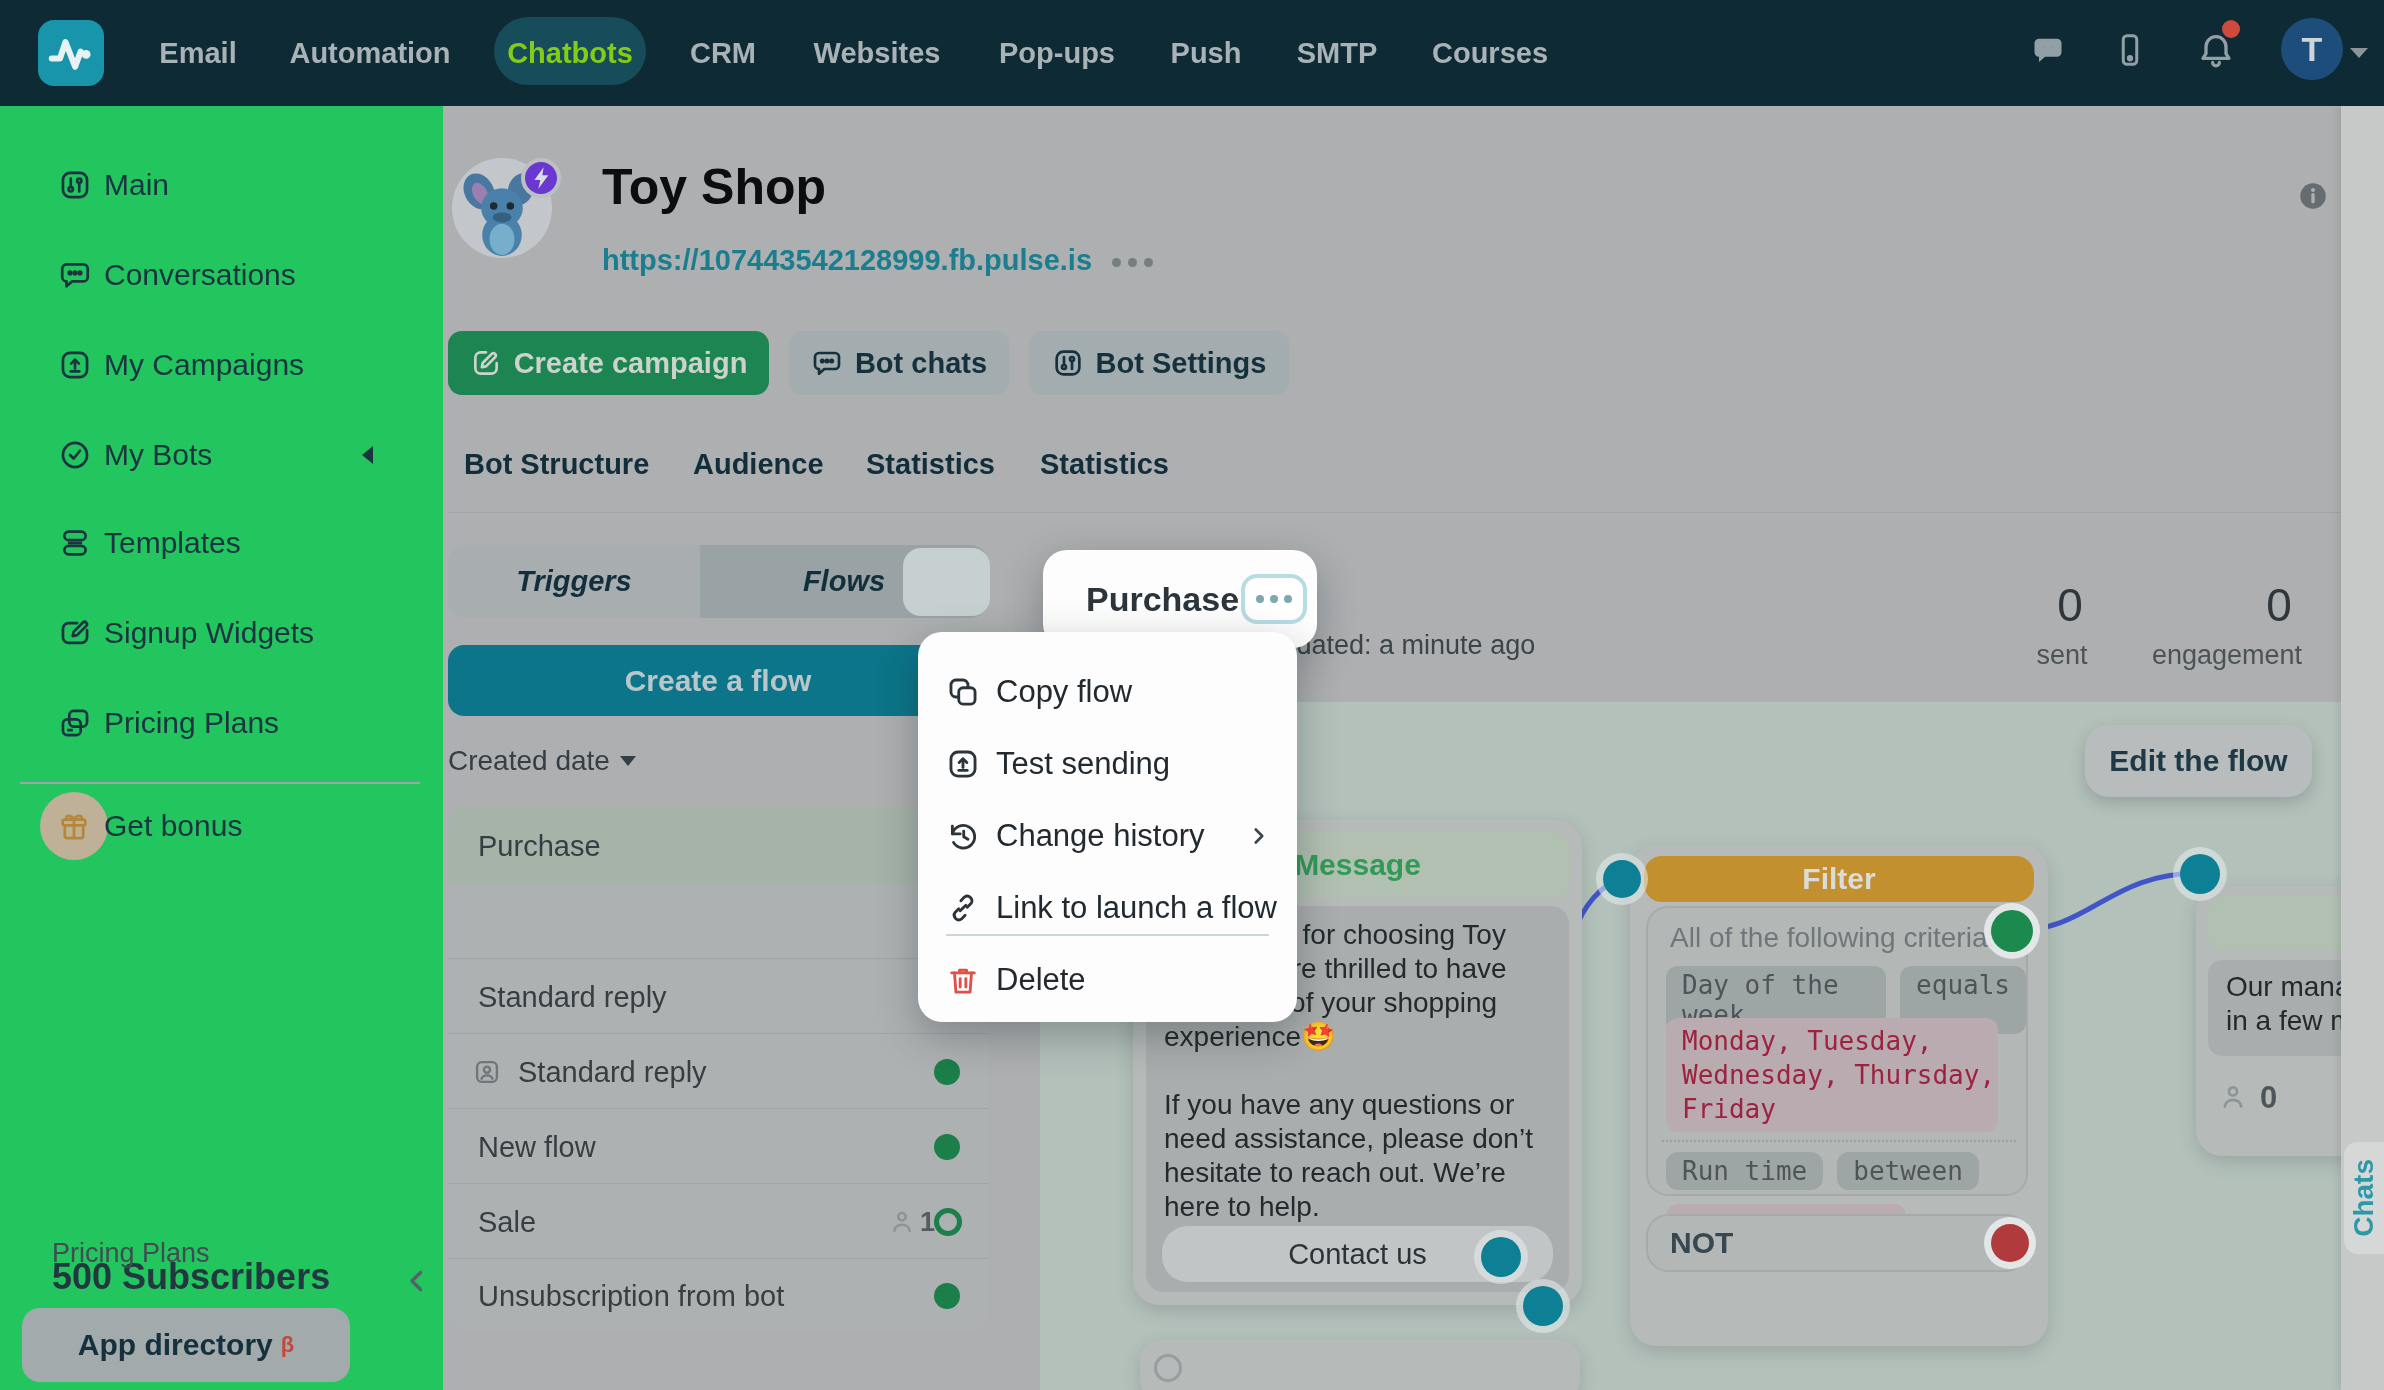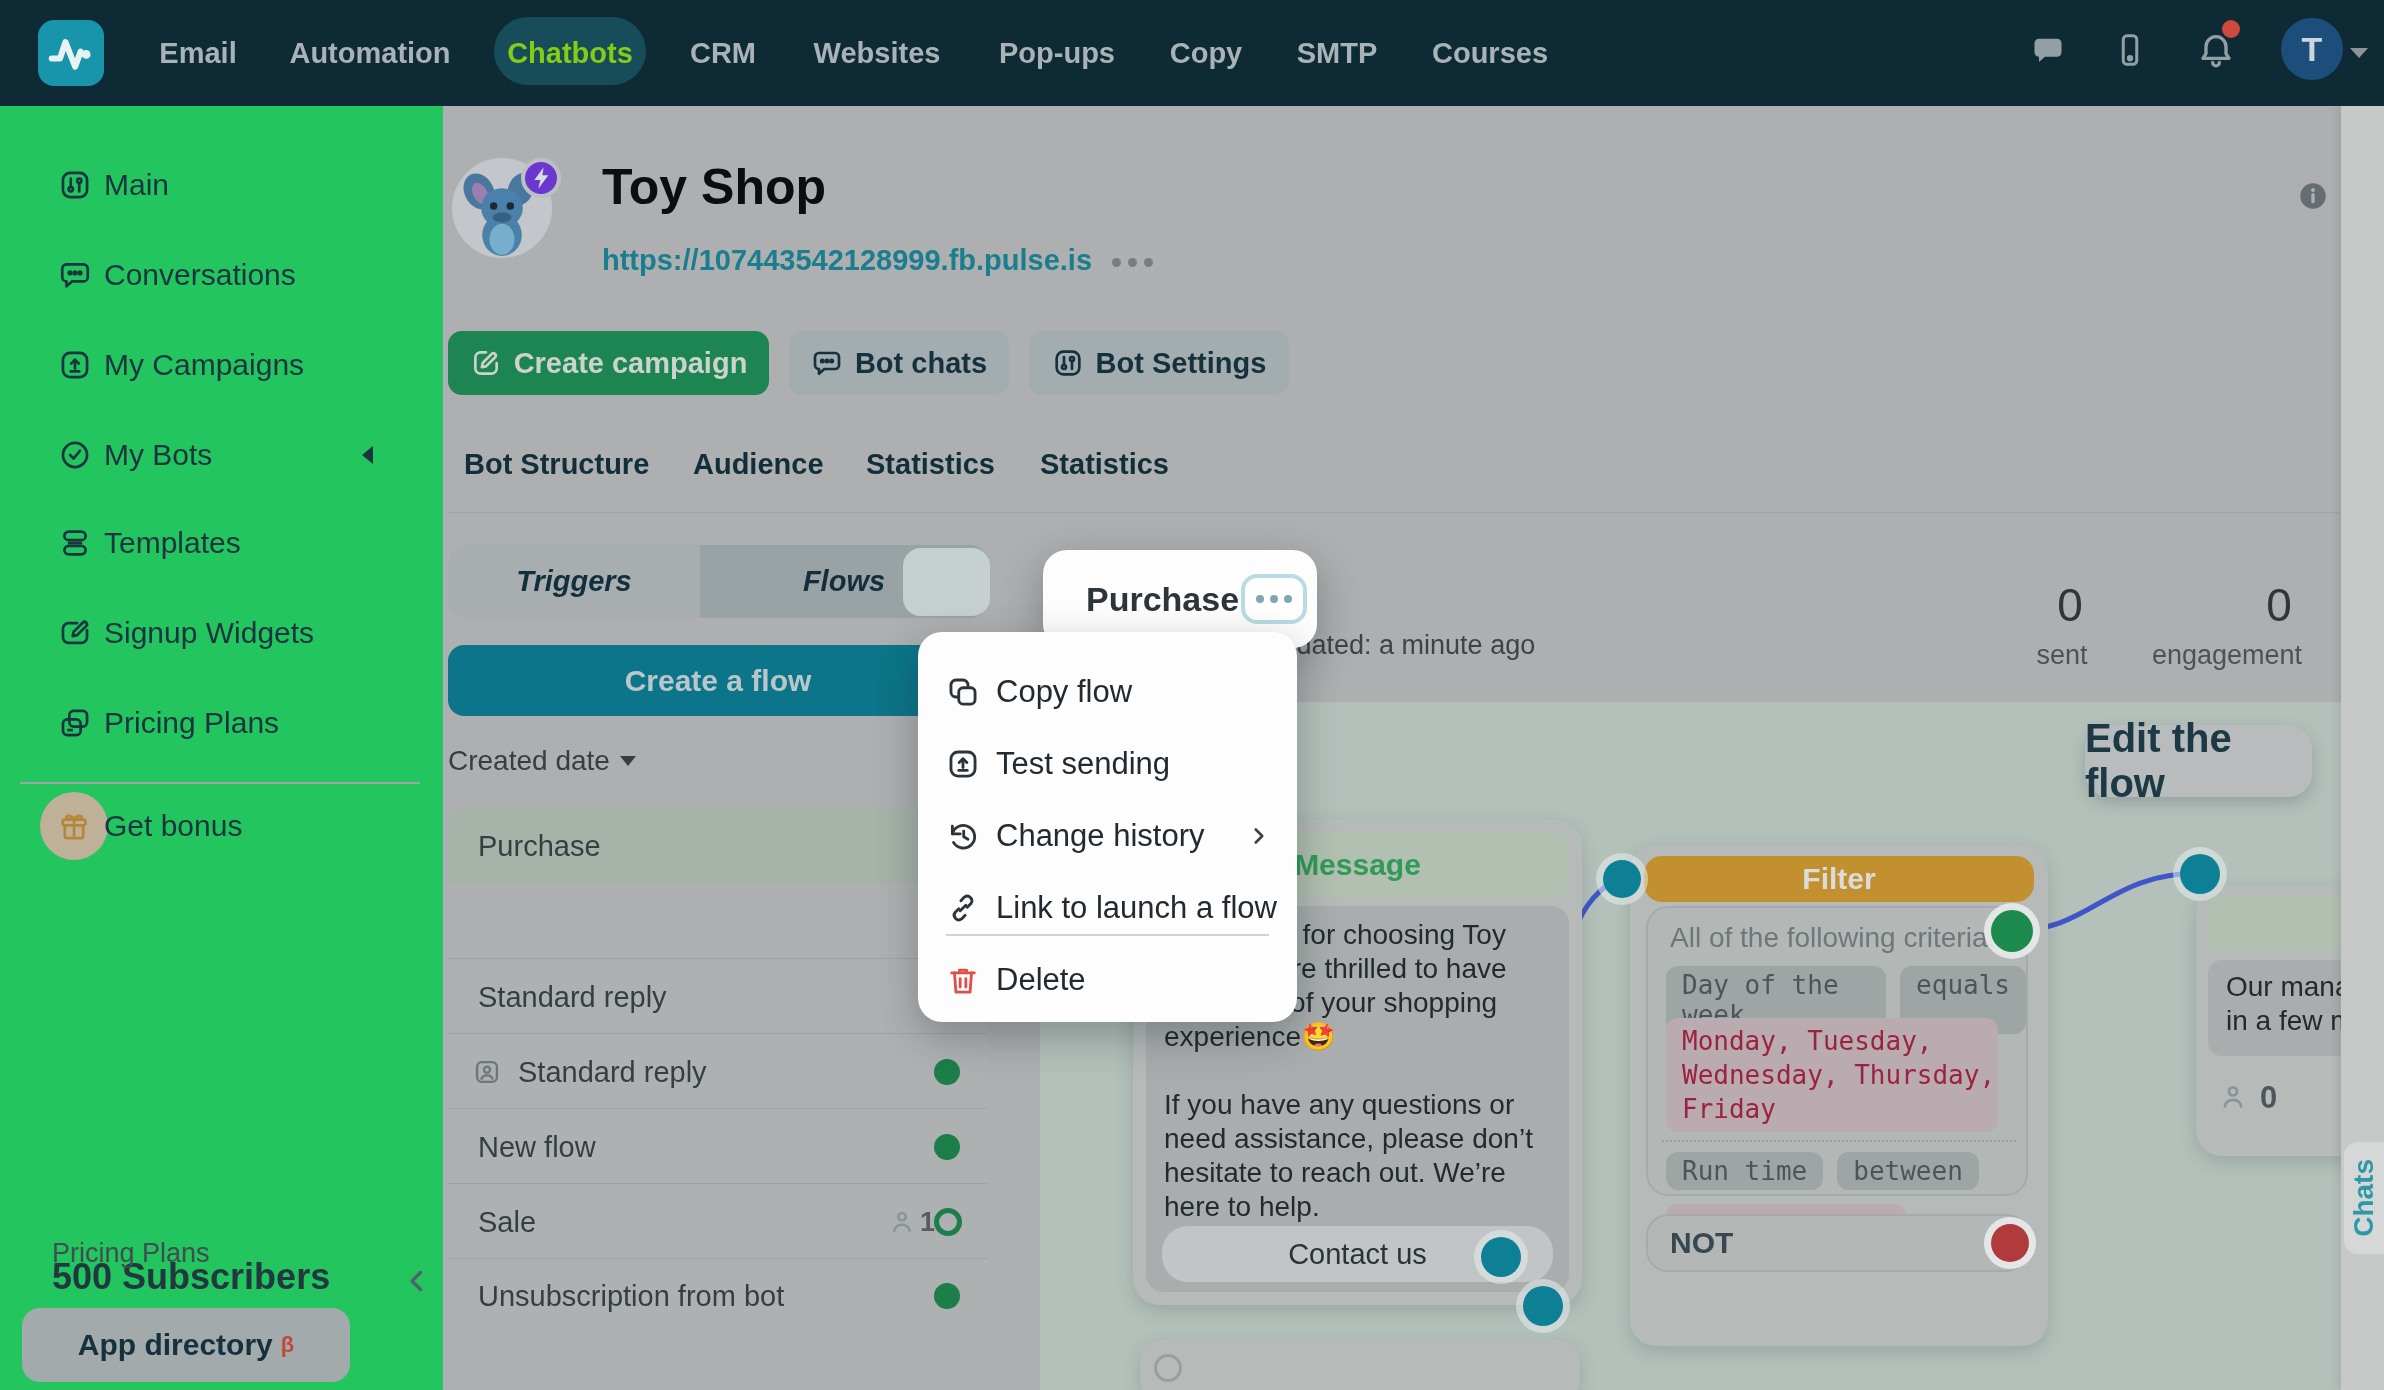--- a/index.html
+++ b/index.html
@@ -61,21 +61,21 @@
       </svg>
     </span>
   </div>
   <div class="abs nav-pill"></div>
   <div class="abs nav-item" style="left:198px;">Email</div>
   <div class="abs nav-item" style="left:370px;">Automation</div>
   <div class="abs nav-item active" style="left:570px;">Chatbots</div>
   <div class="abs nav-item" style="left:723px;">CRM</div>
   <div class="abs nav-item" style="left:877px;">Websites</div>
   <div class="abs nav-item" style="left:1057px;">Pop-ups</div>
-  <div class="abs nav-item" style="left:1206px;">Copy</div>
+  <div class="abs nav-item" style="left:1206px;">Push</div>
   <div class="abs nav-item" style="left:1337px;">SMTP</div>
   <div class="abs nav-item" style="left:1490px;">Courses</div>
 
   <div class="abs" style="left:2030px;top:32px;width:36px;height:40px;color:#92a0a6;">
     <svg viewBox="0 0 24 24" style="width:36px;height:36px" fill="none" stroke="currentColor" stroke-width="2" stroke-linejoin="round">
       <path d="M6 4.5h12a3 3 0 0 1 3 3v6a3 3 0 0 1-3 3h-8l-4 3.5v-3.5H6a3 3 0 0 1-3-3v-6a3 3 0 0 1 3-3z" fill="#92a0a6" stroke="none"></path>
       <circle cx="10" cy="10.5" r="1.2" fill="#0e2a35"></circle>
         <circle cx="14" cy="10.5" r="1.2" fill="#0e2a35"></circle>
     </svg>
   </div>
@@ -324,21 +324,21 @@
 <div class="abs" style="left:2279px;top:578px;transform:translateX(-50%);font-size:46px;color:#2f363b;">0</div>
 <div class="abs" style="left:2227px;top:640px;transform:translateX(-50%);font-size:27px;color:#4b5357;">engagement</div>
 
 <div class="abs canvas"></div>
 
 <svg class="abs" style="left:0;top:0;width:2384px;height:1390px;z-index:12;pointer-events:none;" viewBox="0 0 2384 1390">
   <path d="M1484 1227 C1572 1227 1554 1140 1558 1062 C1562 966 1566 908 1618 878" fill="none" stroke="#4056c8" stroke-width="5"></path>
   <path d="M2012 931 C2092 931 2106 874 2199 873" fill="none" stroke="#4056c8" stroke-width="5"></path>
 </svg>
 
-<div class="abs" style="left:2085px;top:725px;width:227px;height:72px;border-radius:24px;background:#b9bcbd;box-shadow:0 6px 16px rgba(40,50,50,.22);display:flex;align-items:center;justify-content:center;font-size:40px;font-weight:700;color:#1d3945;z-index:21;">Edit the flow</div>
+<div class="abs" style="left:2085px;top:725px;width:227px;height:72px;border-radius:24px;background:#b9bcbd;box-shadow:0 6px 16px rgba(40,50,50,.22);display:flex;align-items:center;justify-content:center;font-size:30px;font-weight:700;color:#1d3945;z-index:21;">Edit the flow</div>
 
 <div class="abs node" style="left:1133px;top:820px;width:449px;height:485px;">
   <div class="abs" style="left:13px;top:12px;width:423px;height:66px;border-radius:16px;background:#b1c0b1;display:flex;align-items:center;justify-content:center;font-size:30px;font-weight:700;color:#2f9b56;">Message</div>
   <div class="abs" style="left:13px;top:86px;width:423px;height:386px;border-radius:18px;background:#a9adad;overflow:hidden;">
     <div style="position:absolute;left:18px;top:12px;">
       <div class="bubble-line">Thank you for choosing Toy</div>
       <div class="bubble-line">Shop! We're thrilled to have</div>
       <div class="bubble-line">been part of your shopping</div>
       <div class="bubble-line">experience🤩</div>
     </div>

